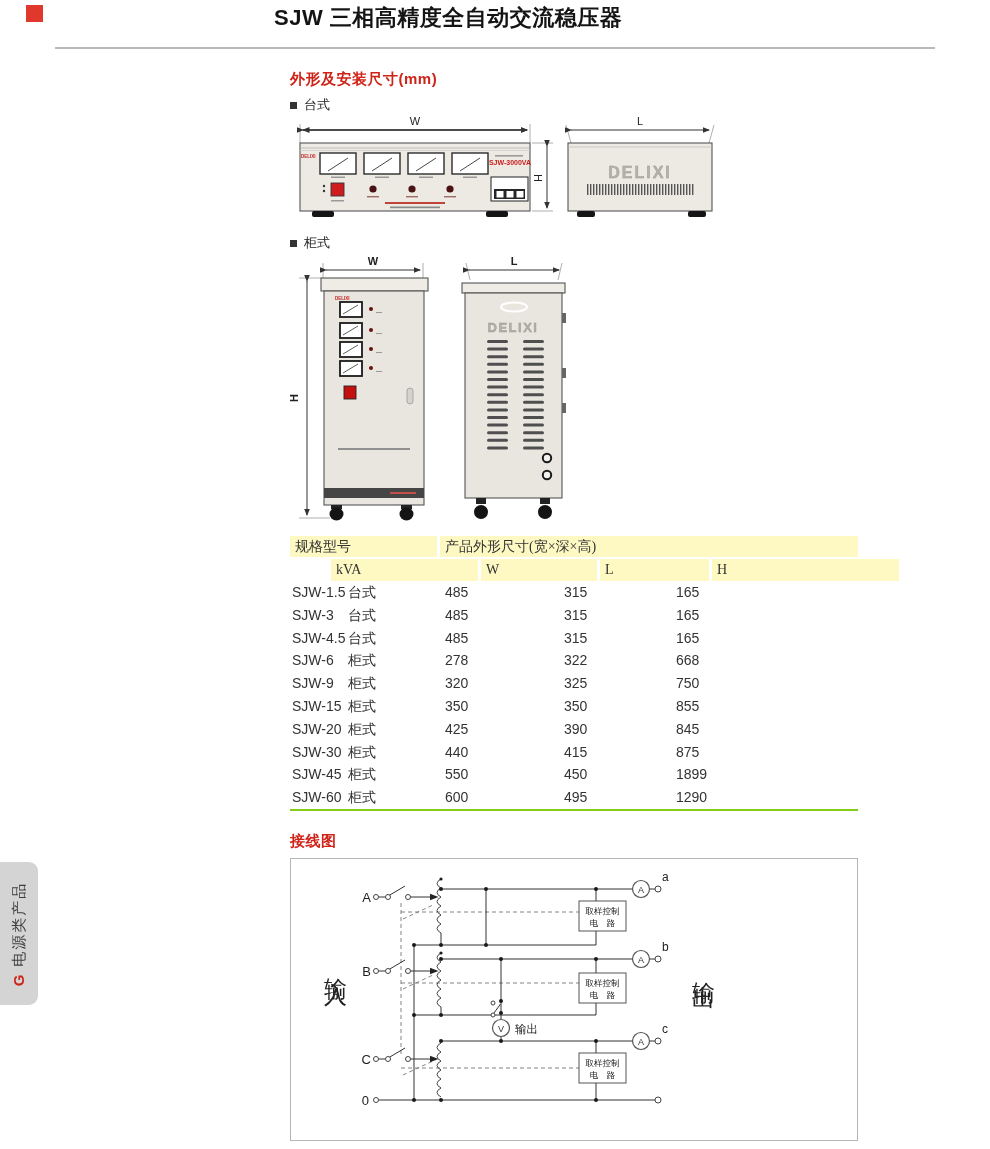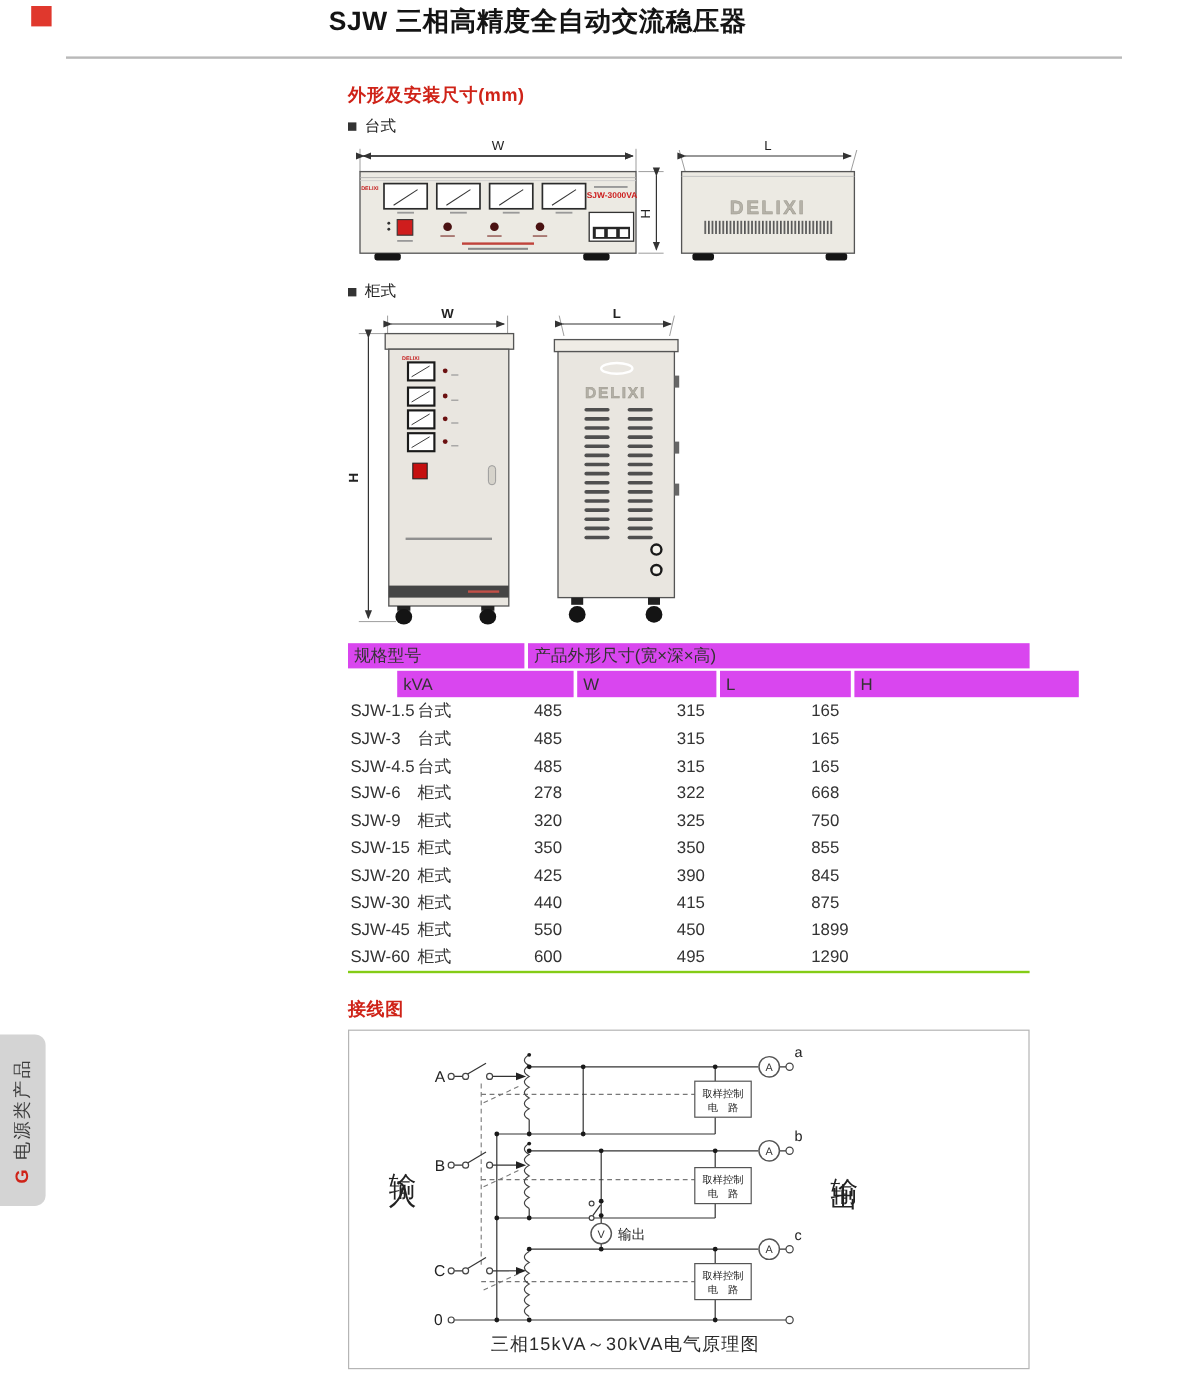--- a/index.html
+++ b/index.html
@@ -9,21 +9,21 @@
   .corner-mark{left:26px;top:5px;width:17px;height:17px;background:#e0382d;}
   .title{left:274px;top:3px;font-size:22px;font-weight:bold;color:#141414;letter-spacing:.5px;white-space:nowrap;}
   .hr{left:55px;top:47px;width:880px;height:2px;background:#b9b9b9;}
   .sec-head{font-size:15px;font-weight:bold;color:#cf2318;letter-spacing:.5px;white-space:nowrap;}
   .bullet-row{display:flex;align-items:center;gap:7px;font-size:13px;color:#222;}
   .bullet{width:7px;height:7px;background:#333;display:inline-block;}
   
   .spec-table{left:290px;top:536px;width:568px;}
   .h1{display:grid;grid-template-columns:147px 418px;column-gap:3px;}
   .h2{display:grid;grid-template-columns:147px 116px 109px 187px;column-gap:3px;margin-top:2px;margin-left:41px;}
-  .hcell{background:#d946ef;height:21px;line-height:21px;font-size:14px;color:#333;padding-left:5px;}
+  .hcell{background:#fef9c3;height:21px;line-height:21px;font-size:14px;color:#333;padding-left:5px;font-family:Liberation Serif, serif;}
   .h2 .hcell{height:22px;line-height:22px;}
   .t-body{border-bottom:2px solid #84cc16;}
   .tr{display:grid;grid-template-columns:150px 119px 112px 187px;height:22.8px;line-height:22.8px;
       font-size:14px;color:#333;}
   .td{padding-left:5px;white-space:nowrap;}
   .td-model{padding-left:2px;display:flex;}
   .td-model .model{width:56px;display:inline-block;}
   
   .circuit{left:290px;top:858px;width:566px;height:281px;border:1px solid #b5b5b5;background:#fff;}
   .v-cjk{writing-mode:vertical-rl;font-size:23px;letter-spacing:5px;color:#222;}
@@ -491,21 +491,20 @@
         <text x="78" y="245.5">0</text>
       </g>
       <g font-size="12" fill="#222">
         <text x="371" y="22">a</text>
         <text x="371" y="92">b</text>
         <text x="371" y="174">c</text>
       </g>
     </svg>
     <span class="v-cjk" style="position:absolute;left:30px;top:100px">输入</span>
     <span class="v-cjk" style="position:absolute;left:398px;top:104px">输出</span>
-    <div class="caption" style="position:absolute;left:80px;top:252px;width:300px">三相15kVA～30kVA电气原理图</div>
   </div>
 
   <div class="abs side-tab">
     <div class="side-tab-text">
       <span class="g">G</span><span>电源类产品</span>
     </div>
   </div>
 
 </div>
 

